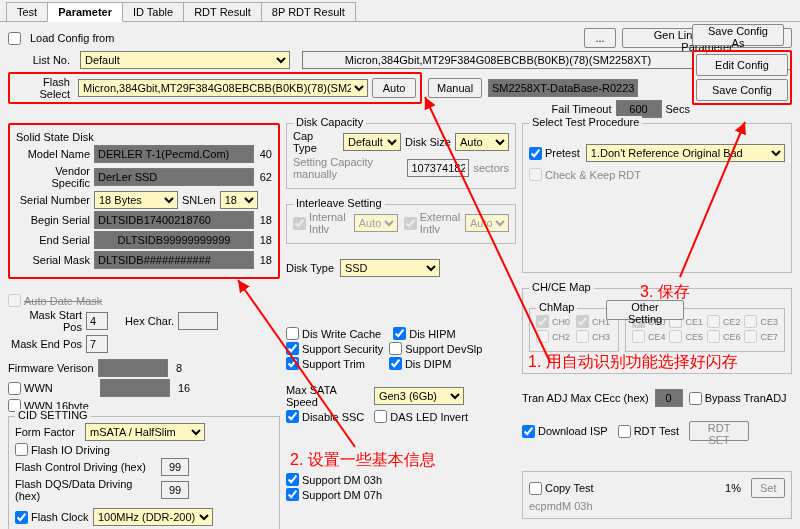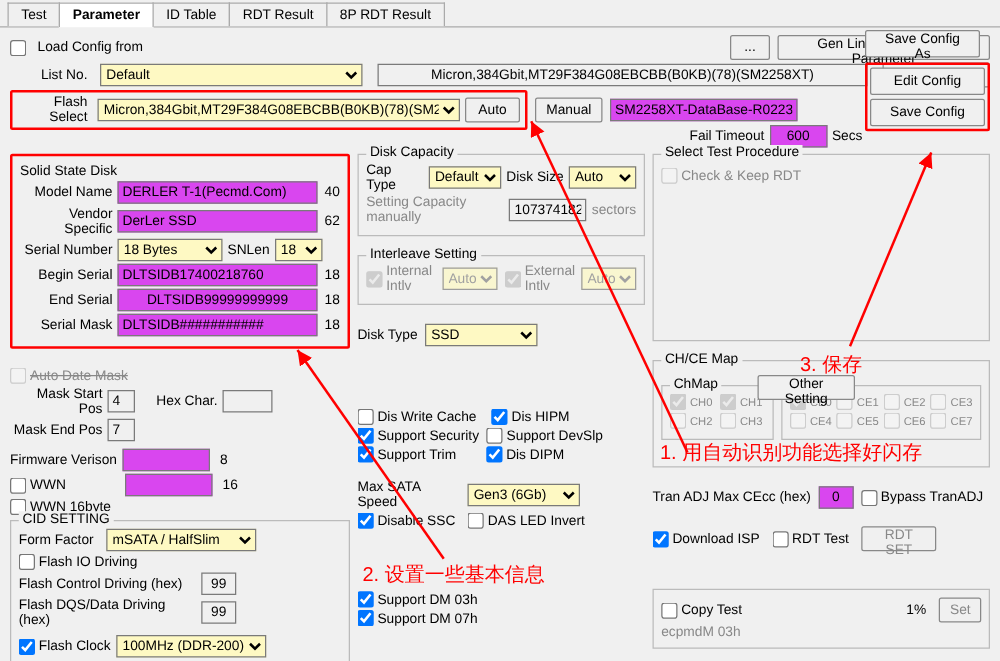--- a/index.html
+++ b/index.html
@@ -42,21 +42,21 @@
     position: relative;
     height: calc(529px - 22px);
   }
   .row { display: flex; align-items: center; margin: 2px 0; }
   .chk { margin: 0 3px 0 0; vertical-align: middle; }
   label { white-space: nowrap; }
   .txt {
     height: 18px;
     font-size: 11px;
     border: 1px solid #7a7a7a;
-    background: #d946ef;
+    background: #737373;
     padding: 0 3px;
   }
   .txt.ro { background: #f0f0f0; }
   select {
     height: 18px;
     font-size: 11px;
     border: 1px solid #7a7a7a;
     background: #fef9c3;
   }
   button {
@@ -283,21 +283,21 @@
           <span>Internal Intlv</span>
           <select disabled="" style="width:44px;margin:0 6px"><option>Auto</option></select>
           <input type="checkbox" class="chk" checked="" disabled="" style="">
           <span>External Intlv</span>
           <select disabled="" style="width:44px;margin-left:4px"><option>Auto</option></select>
         </div>
       </div>
 
       <div class="row" style="margin-top:6px">
           <span class="lbl" style="width:54px;text-align:left">Disk Type</span>
-        <select style="width:90px"><option>SSD</option></select>
+        <select style="width:100px"><option>SSD</option></select>
       </div>
 
       <div style="margin-top:50px">
         <div class="row">
             <input type="checkbox" class="chk" style="">
             <span>Dis Write Cache</span>
           <input type="checkbox" class="chk" checked="" style="margin-left: 12px;">
             <span>Dis HIPM</span>
           </div>
         <div class="row">
@@ -333,20 +333,25 @@
         <div class="row">
             <input type="checkbox" class="chk" checked="" style="">
             <span>Support DM 07h</span>
           </div>
       </div>
     </div>
 
     <div style="flex:1">
       <div class="fieldset" style="height:150px">
         <span class="legend">Select Test Procedure</span>
+        <div class="row" style="margin-top:16px">
+            <input type="checkbox" class="chk" checked="" style="">
+          <span>Pretest</span>
+          <select style="flex:1;margin-left:6px"><option>1.Don't Reference Original Bad</option></select>
+        </div>
         <div class="row grey" style="margin-top:6px">
             <input type="checkbox" class="chk" disabled="" style="">
           <span>Check &amp; Keep RDT</span>
           </div>
       </div>
 
       <div class="fieldset" style="margin-top:4px">
         <span class="legend">CH/CE Map</span>
         <div style="display:flex;gap:6px">
           <div class="fieldset" style="flex:0 0 90px;font-size:9px">

